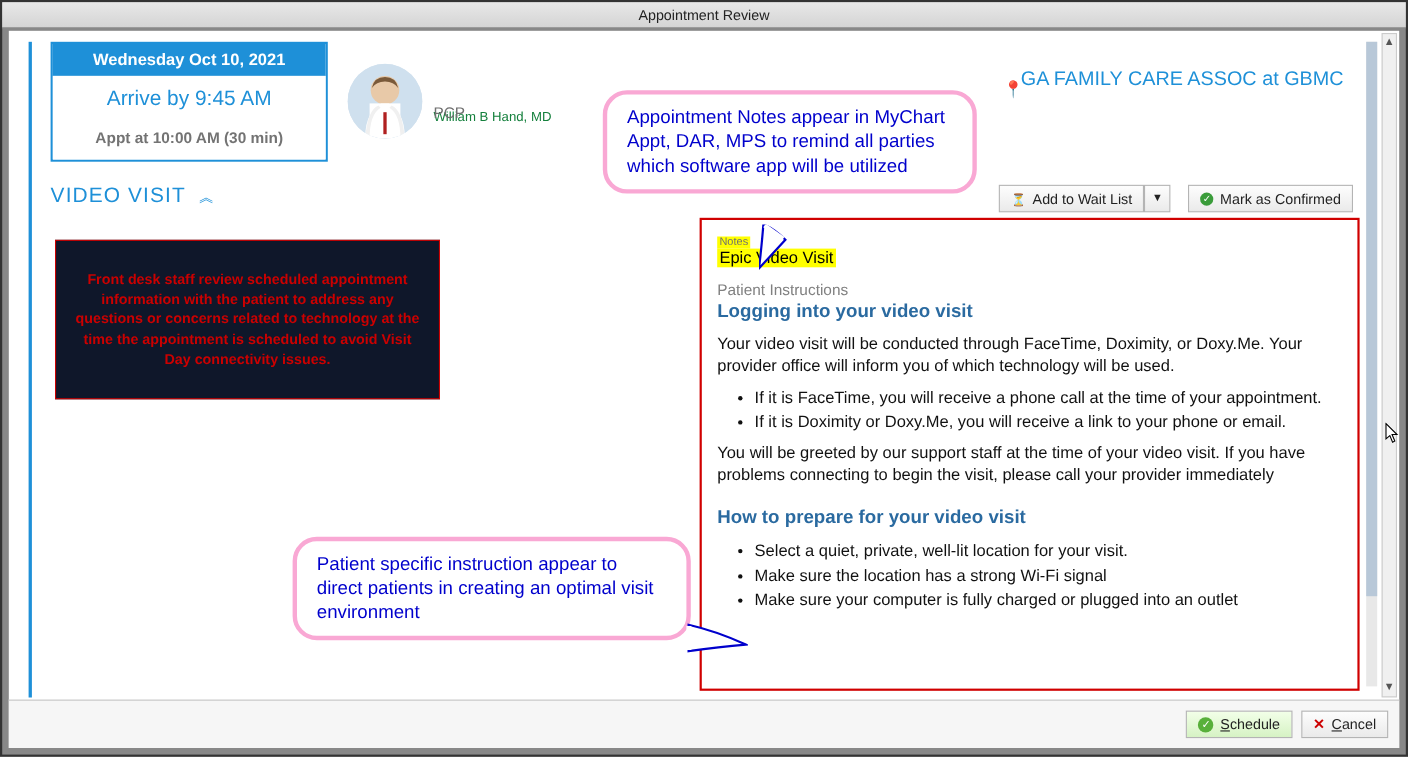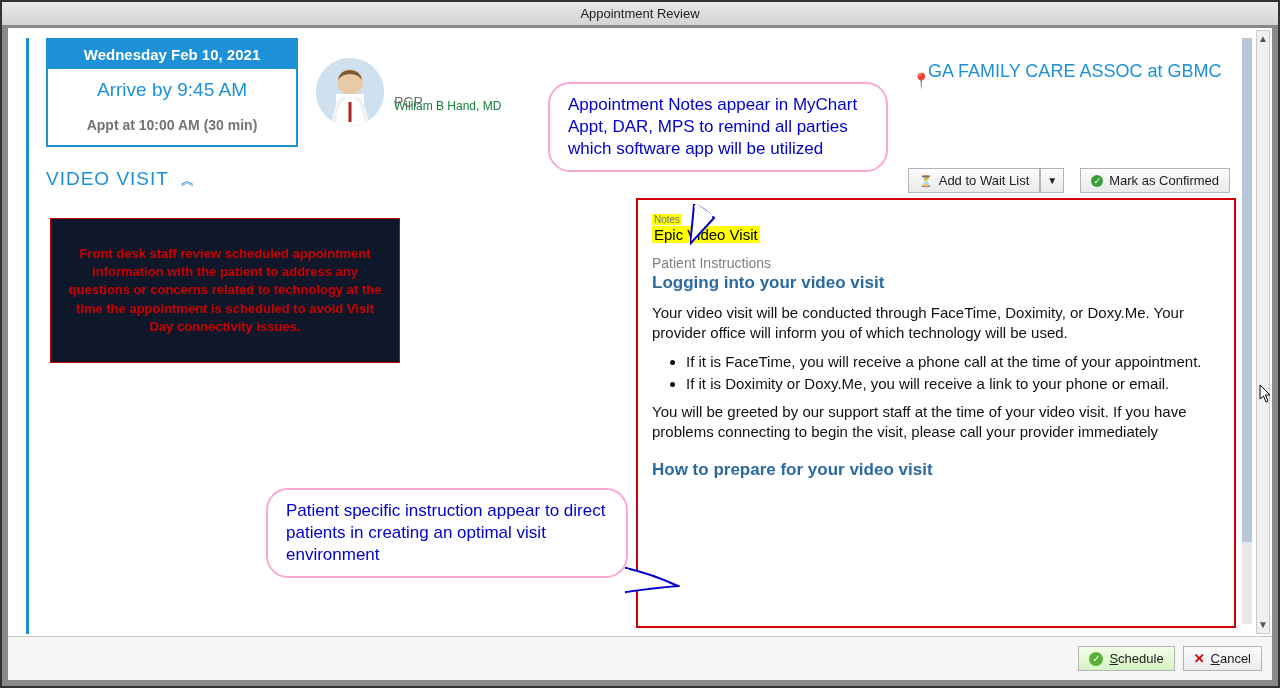--- a/index.html
+++ b/index.html
@@ -39,21 +39,21 @@
   .panel { position:absolute; left:628px; top:170px; width:600px; height:430px; border:2px solid #d00000; padding:10px 14px 10px 14px; background:#fff; overflow:hidden; }
   .notes-hl { display:inline-block; background:#ffff00; padding:0 2px; }
   .notes-label { color:#707070; font-size:10px; }
   .notes-text { color:#000; font-size:15px; }
   .sect-label { color:#808080; font-size:14px; margin-top:12px; }
   .sect-head { color:#2a6aa0; font-size:17px; font-weight:bold; margin-top:2px; margin-bottom:10px; }
   .body-text { font-size:15px; line-height:1.35; color:#111; }
   .body-text ul { margin:8px 0 8px 34px; }
   .body-text li { margin-bottom:2px; }
   .spacer { height:14px; }
-  .callout { position:absolute; border:2px solid #f9a8d4; border-radius:22px; background:#fff; padding:10px 18px; color:#0000cc; font-size:17px; line-height:1.3; }
+  .callout { position:absolute; border:4px solid #f9a8d4; border-radius:22px; background:#fff; padding:10px 18px; color:#0000cc; font-size:17px; line-height:1.3; }
   .callout1 { left:540px; top:54px; width:340px; }
   .callout1-tail { position:absolute; left:682px; top:176px; width:44px; height:44px; }
   .callout2 { left:258px; top:460px; width:362px; }
   .callout2-tail { position:absolute; left:616px; top:538px; width:56px; height:44px; }
   .footer { position:absolute; left:0; right:0; bottom:0; height:44px; border-top:1px solid #c6c6c6; background:#f6f6f6; display:flex; justify-content:flex-end; align-items:center; gap:8px; padding-right:10px;text-align:right; }
   .footer .btn.primary { background:linear-gradient(#f2ffe8,#d6f2c4); }
   .ficon-check { width:14px; height:14px; border-radius:50%; background:#58b03a; color:#fff; font-size:10px; display:inline-flex; align-items:center; justify-content:center; }
   .ficon-check::before { content:"✓"; }
   .ficon-x { color:#cc0000; font-weight:bold; font-size:13px; }
 </style>
@@ -65,21 +65,21 @@
 
   <div class="client">
 
     <div class="content">
       <div class="scrollbar-inner">
           <div class="thumb"></div>
         </div>
       <div class="bluebar"></div>
 
       <div class="date-box">
-        <div class="date">Wednesday Feb 10, 2021</div>
+        <div class="date">Wednesday Oct 10, 2021</div>
         <div class="arrive">Arrive by 9:45 AM</div>
         <div class="appt">Appt at 10:00 AM (30 min)</div>
       </div>
 
       <div class="visit-type">
         <span>VIDEO VISIT</span>
         <span class="chev">︽</span>
       </div>
 
       <div class="front-desk-box">
@@ -128,20 +128,25 @@
         <div class="sect-head">Logging into your video visit</div>
         <div class="body-text">
           <div>Your video visit will be conducted through FaceTime, Doximity, or Doxy.Me. Your provider office will inform you of which technology will be used.</div>
           <ul>
             <li>If it is FaceTime, you will receive a phone call at the time of your appointment.</li>
             <li>If it is Doximity or Doxy.Me, you will receive a link to your phone or email.</li>
           </ul>
           <div>You will be greeted by our support staff at the time of your video visit. If you have problems connecting to begin the visit, please call your provider immediately</div>
           <div class="spacer"></div>
           <div class="sect-head">How to prepare for your video visit</div>
+          <ul>
+            <li>Select a quiet, private, well-lit location for your visit.</li>
+            <li>Make sure the location has a strong Wi-Fi signal</li>
+            <li>Make sure your computer is fully charged or plugged into an outlet</li>
+          </ul>
         </div>
       </div>
 
       <div class="callout callout1">Appointment Notes appear in MyChart Appt, DAR, MPS to remind all parties which software app will be utilized</div>
       <svg class="callout1-tail" viewBox="0 0 44 44">
         <path d="M4 0 Q 2 24 0 40 L 24 14 Q 14 4 4 0 Z" fill="#fff" stroke="#0000cc" stroke-width="2"></path>
         <path d="M5 1 L 22 13" stroke="#fff" stroke-width="4"></path>
       </svg>
 
       <div class="callout callout2">Patient specific instruction appear to direct patients in creating an optimal visit environment</div>

